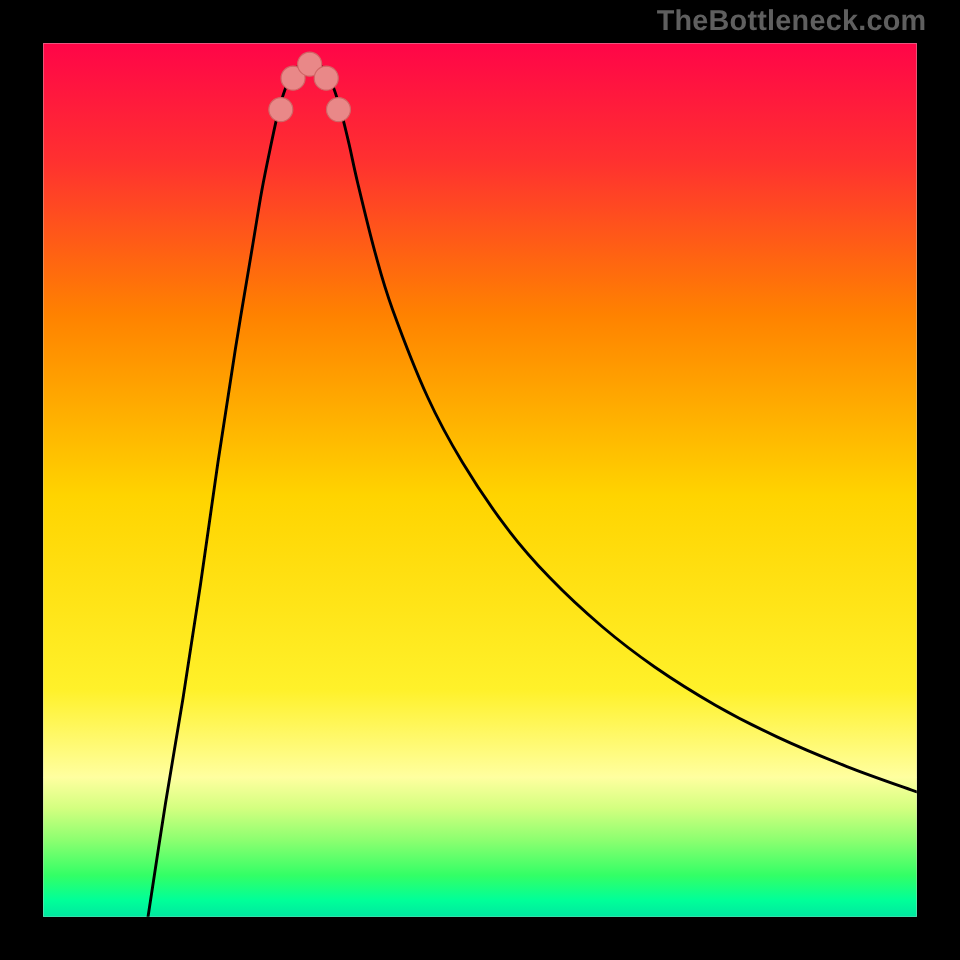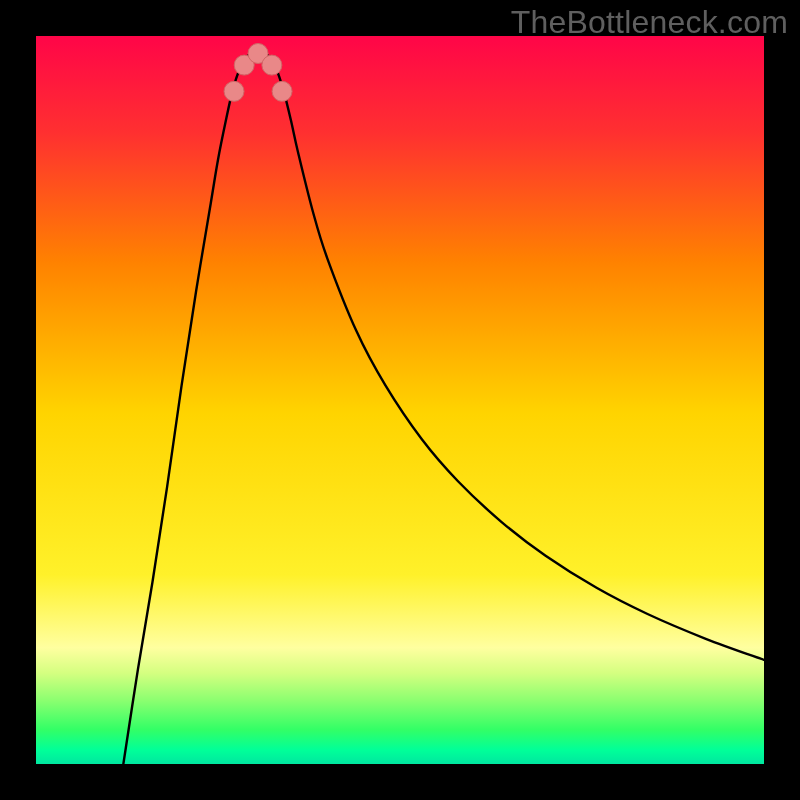--- a/index.html
+++ b/index.html
@@ -17,24 +17,24 @@
     width: 800px; height: 800px;
     background: #000;
   }
   .plot {
     position: absolute;
     background: #fff;
   }
   .watermark {
     position: absolute;
     top: 4px;
-    right: 12px;
+    right: 28px;
     color: #5f5f5f;
-    font-size: 32px;
-    font-weight: 400;
+    font-size: 24px;
+    font-weight: 700;
     letter-spacing: 0.2px;
     font-family: Arial, Helvetica, sans-serif;
   }
   svg { display: block; }
 </style>
 </head>
 <body>
 
 <div class="frame">
   <div class="plot" id="plot" style="left: 36px; top: 36px; width: 728px; height: 728px;">

